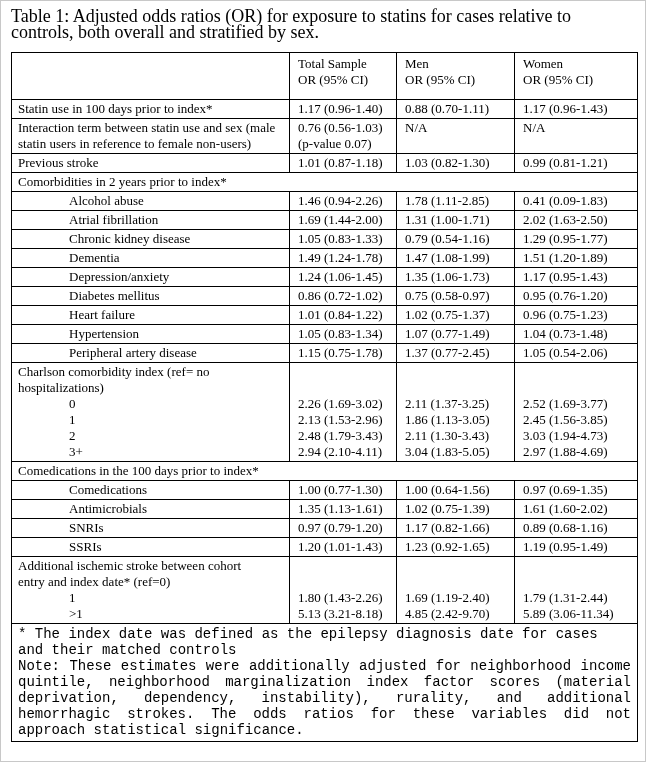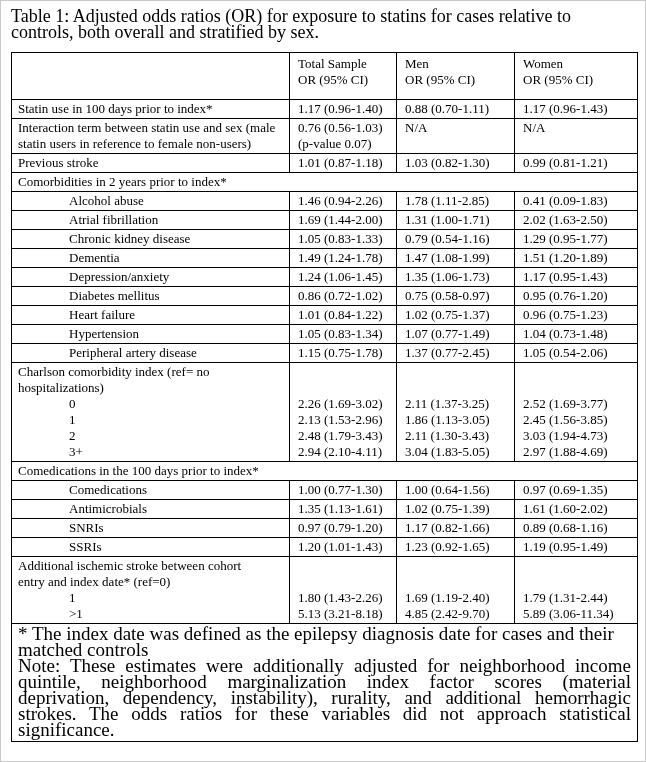--- a/index.html
+++ b/index.html
@@ -32,21 +32,21 @@
     font-weight: normal;
     text-align: left;
     padding: 1px 4px 1px 6px;
   }
   .or-table th { padding: 3px 4px 11px 8px; }
   .or-table td.val { padding-left: 8px; }
   .or-table td.ind { padding-left: 57px; }
   .or-table td.sec { padding-left: 6px; }
   .line { display: block; height: 16px; line-height: 16px; white-space: nowrap; overflow: hidden; }
   .lvl { padding-left: 51px; }
-  td.footer { padding: 2px 6px 3px 6px; font-size: 19px; line-height: 16px; }
+  td.footer { padding: 2px 6px 3px 6px; font-size: 14px; line-height: 16px; font-family: Liberation Mono, monospace; }
   td.footer .just { text-align: justify; }
 </style>
 </head>
 <body>
 
 <div class="page">
   <p class="caption">Table 1: Adjusted odds ratios (OR) for exposure to statins for cases relative to controls, both overall and stratified by sex.</p>
 
   <table class="or-table">
     <colgroup>

